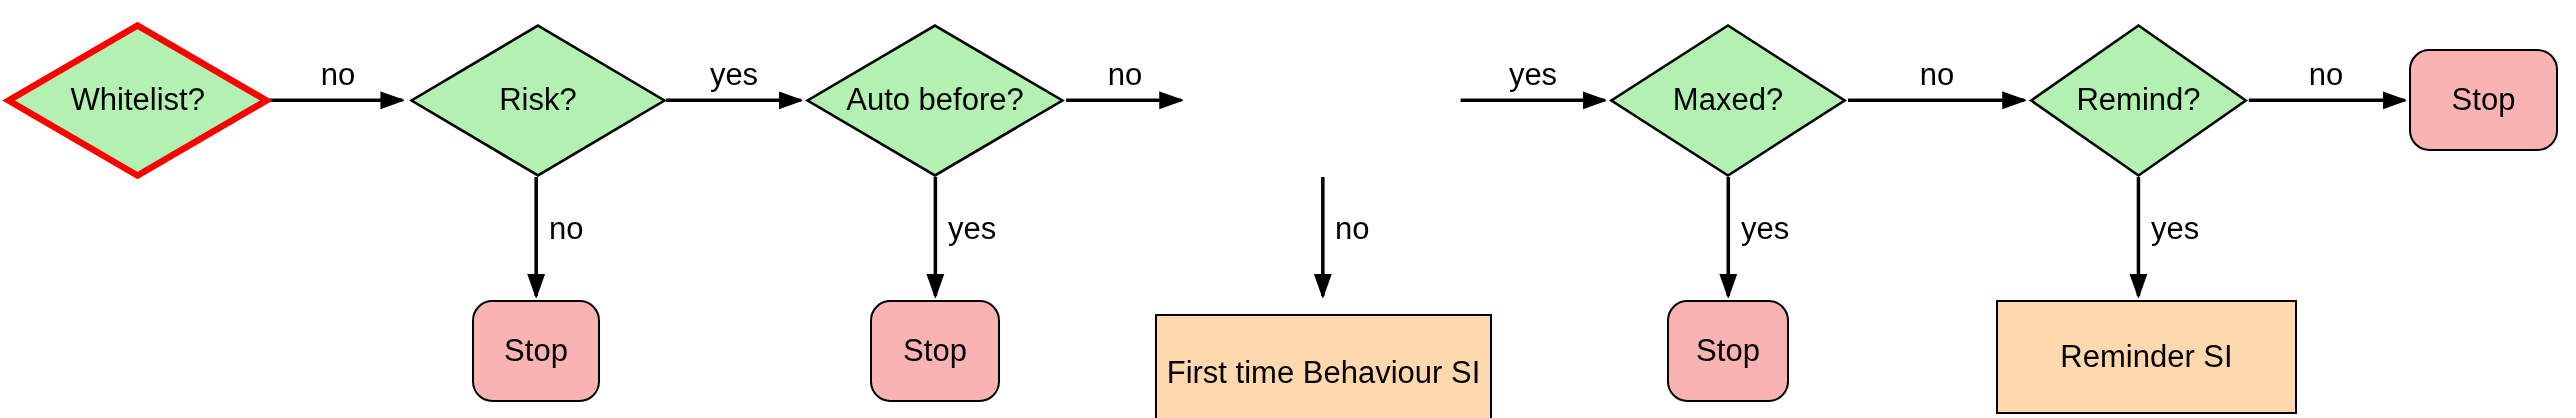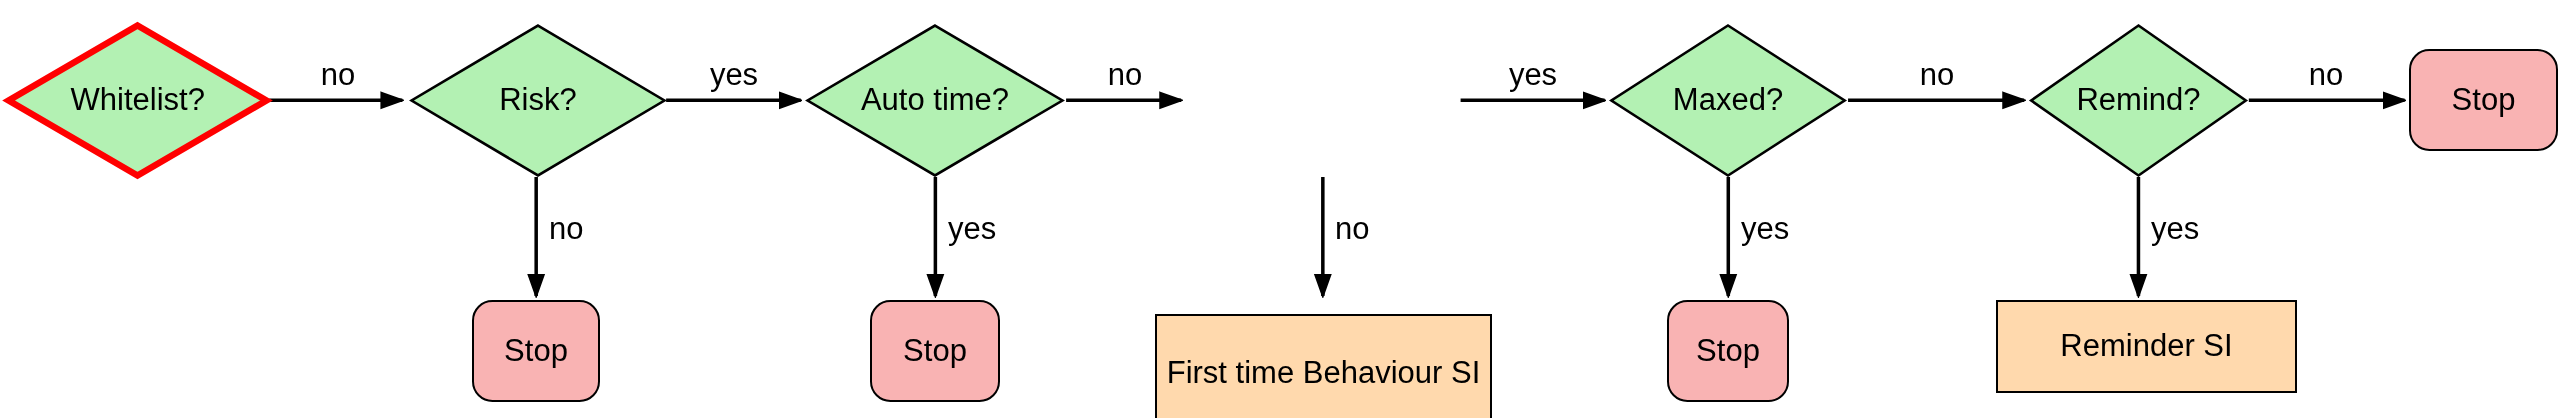--- a/index.html
+++ b/index.html
@@ -67,21 +67,21 @@
     <svg class="dshape" viewBox="0 0 100 100" preserveAspectRatio="none">
       <polygon points="50,1 99,50 50,99 1,50" style="fill: rgb(179, 241, 179); stroke: rgb(0, 0, 0);"></polygon>
     </svg>
     <span class="nlabel">Risk?</span>
   </div>
 
   <div class="node" style="left:805px;top:23.5px;width:260px;height:153px">
     <svg class="dshape" viewBox="0 0 100 100" preserveAspectRatio="none">
       <polygon points="50,1 99,50 50,99 1,50" style="fill: rgb(179, 241, 179); stroke: rgb(0, 0, 0);"></polygon>
     </svg>
-    <span class="nlabel">Auto time?</span>
+    <span class="nlabel">Auto before?</span>
   </div>
 
 
   <div class="node" style="left:2029px;top:23.5px;width:219px;height:153px">
     <svg class="dshape" viewBox="0 0 100 100" preserveAspectRatio="none">
       <polygon points="50,1 99,50 50,99 1,50" style="fill: rgb(179, 241, 179); stroke: rgb(0, 0, 0);"></polygon>
     </svg>
     <span class="nlabel">Remind?</span>
   </div>
 
@@ -105,18 +105,18 @@
   </div>
 
   <div class="node box" style="left: 1155px; top: 314px; width: 337px; height: 118px; background-color: rgb(255, 217, 173);">
     <span class="nlabel">First time Behaviour SI</span>
   </div>
 
   <div class="node box rounded" style="left: 1667px; top: 300px; width: 122px; height: 102px; background-color: rgb(249, 179, 179);">
     <span class="nlabel">Stop</span>
   </div>
 
-  <div class="node box" style="left: 1996px; top: 300px; width: 301px; height: 93px; background-color: rgb(255, 217, 173);">
+  <div class="node box" style="left: 1996px; top: 300px; width: 301px; height: 114px; background-color: rgb(255, 217, 173);">
     <span class="nlabel">Reminder SI</span>
   </div>
 
 </div>
 
 
 </body></html>

